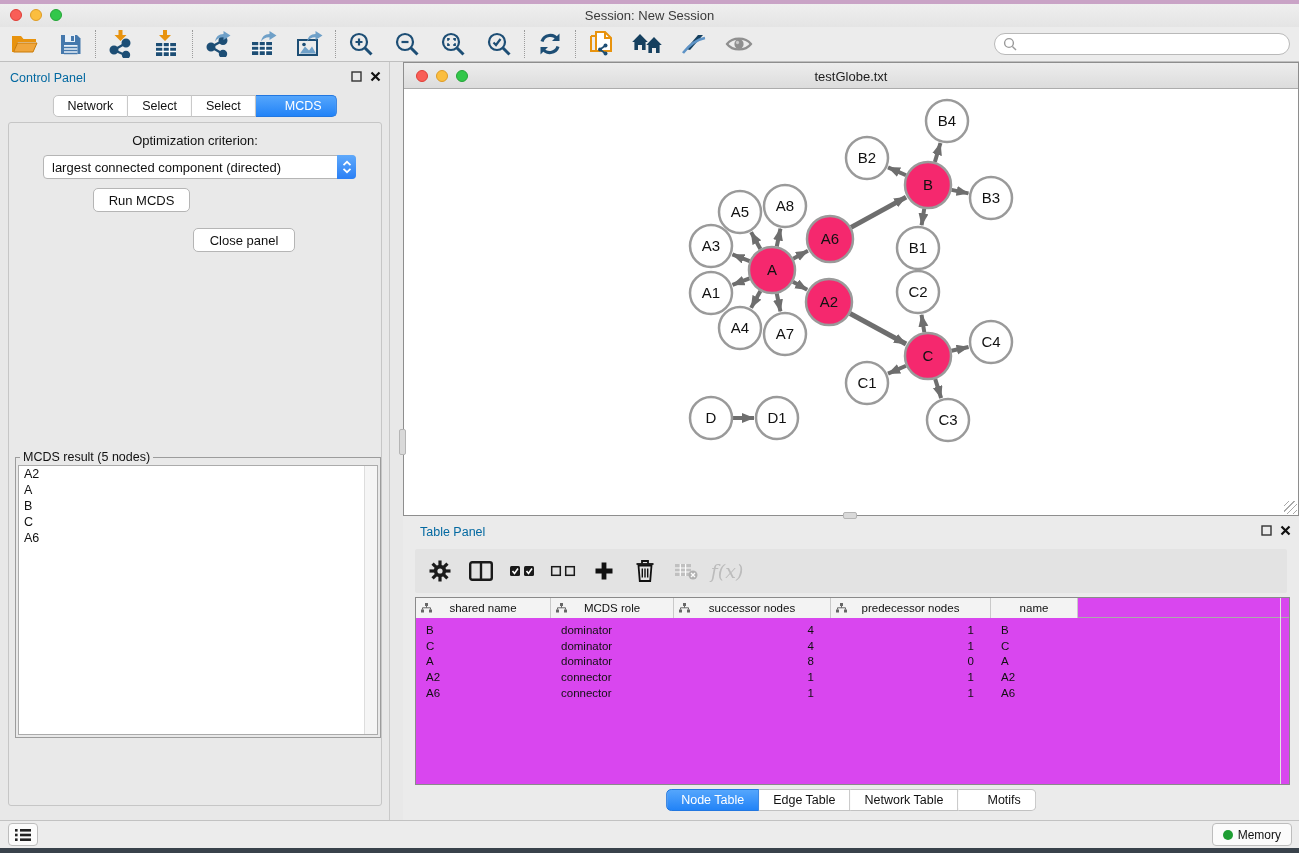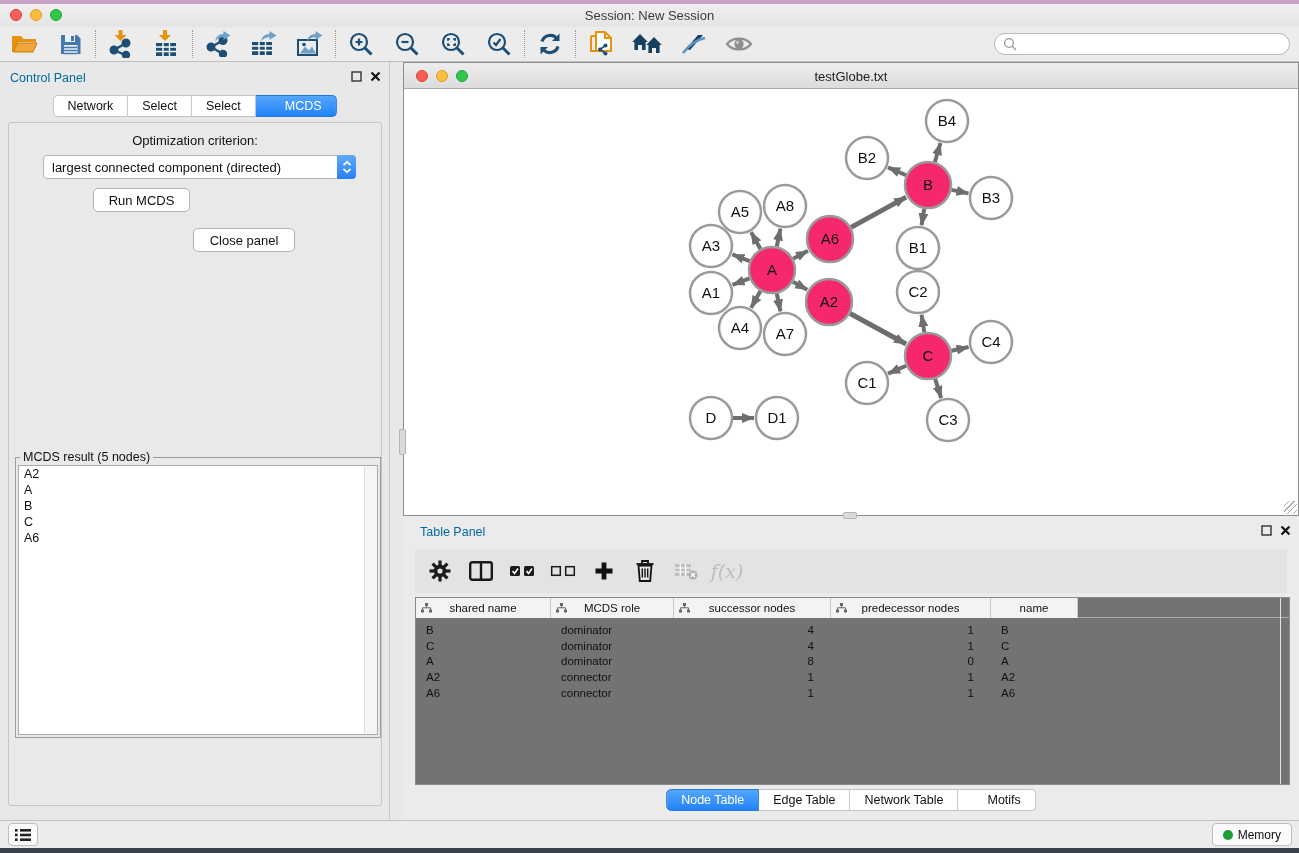--- a/index.html
+++ b/index.html
@@ -86,21 +86,21 @@
   .split-handle { position:absolute; background:#D9D9D9; border:1px solid #B5B5B5; border-radius:2px; }
   #split-left { left:399px; top:367px; width:7px; height:26px; }
   #split-bottom { left:843px; top:450px; width:14px; height:7px; }
 
   
   #table-panel { position:absolute; left:403px; top:454px; width:896px; height:304px; background:#EBEBEB; }
   #tp-toolbar { position:absolute; left:12px; top:33px; width:872px; height:44px; background:#E3E3E3;
                 border-radius:2px; display:flex; align-items:center; gap:15px; padding-left:12px; }
   #tp-toolbar .tbtn { width:26px; }
   .fx { font-family:"DejaVu Serif",serif; font-style:italic; font-size:19px; color:#B8B8B8; }
-  #node-table { position:absolute; left:12px; top:81px; width:875px; height:188px; background:#737373;
+  #node-table { position:absolute; left:12px; top:81px; width:875px; height:188px; background:#d946ef;
                 border:1px solid #8A8A8A; overflow:hidden; }
   #nt-header { display:flex; height:20px; border-bottom:1px solid #ABABAB; }
   .th { position:relative; height:20px; background:#F3F3F3; border-right:1px solid #C9C9C9;
         display:flex; align-items:center; justify-content:center; font-size:11.5px; color:#111; }
   .th .tree-ic { position:absolute; left:5px; top:5px; }
   .tr { display:flex; height:15.8px; align-items:center; }
   .td { font-size:11.5px; color:#111; overflow:hidden; white-space:nowrap; }
   .td.left { padding-left:10px; text-align:left; }
   .td.right { padding-right:17px; text-align:right; }
   #nt-body { padding-top:4px; }

